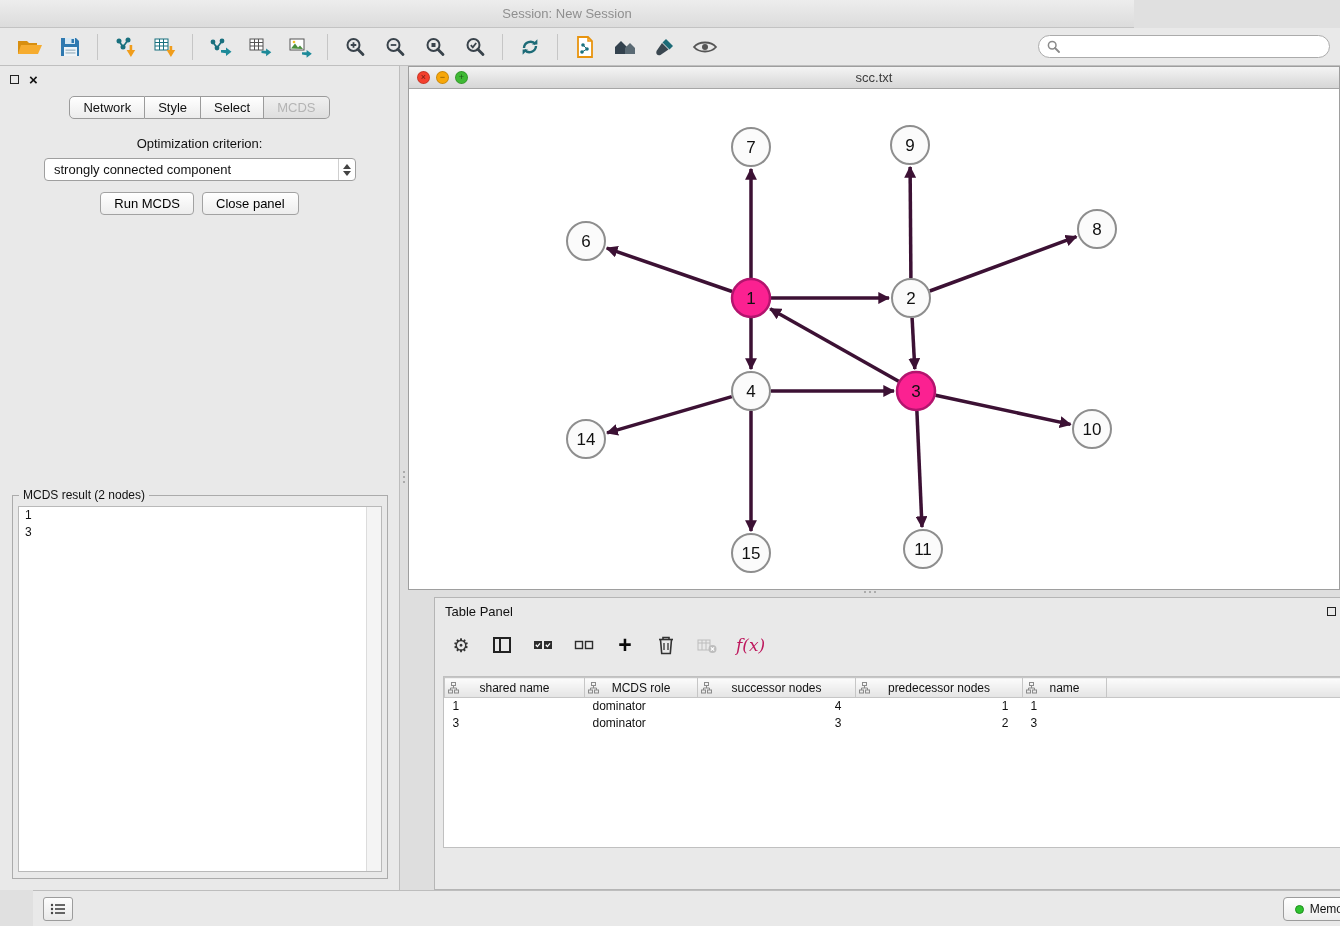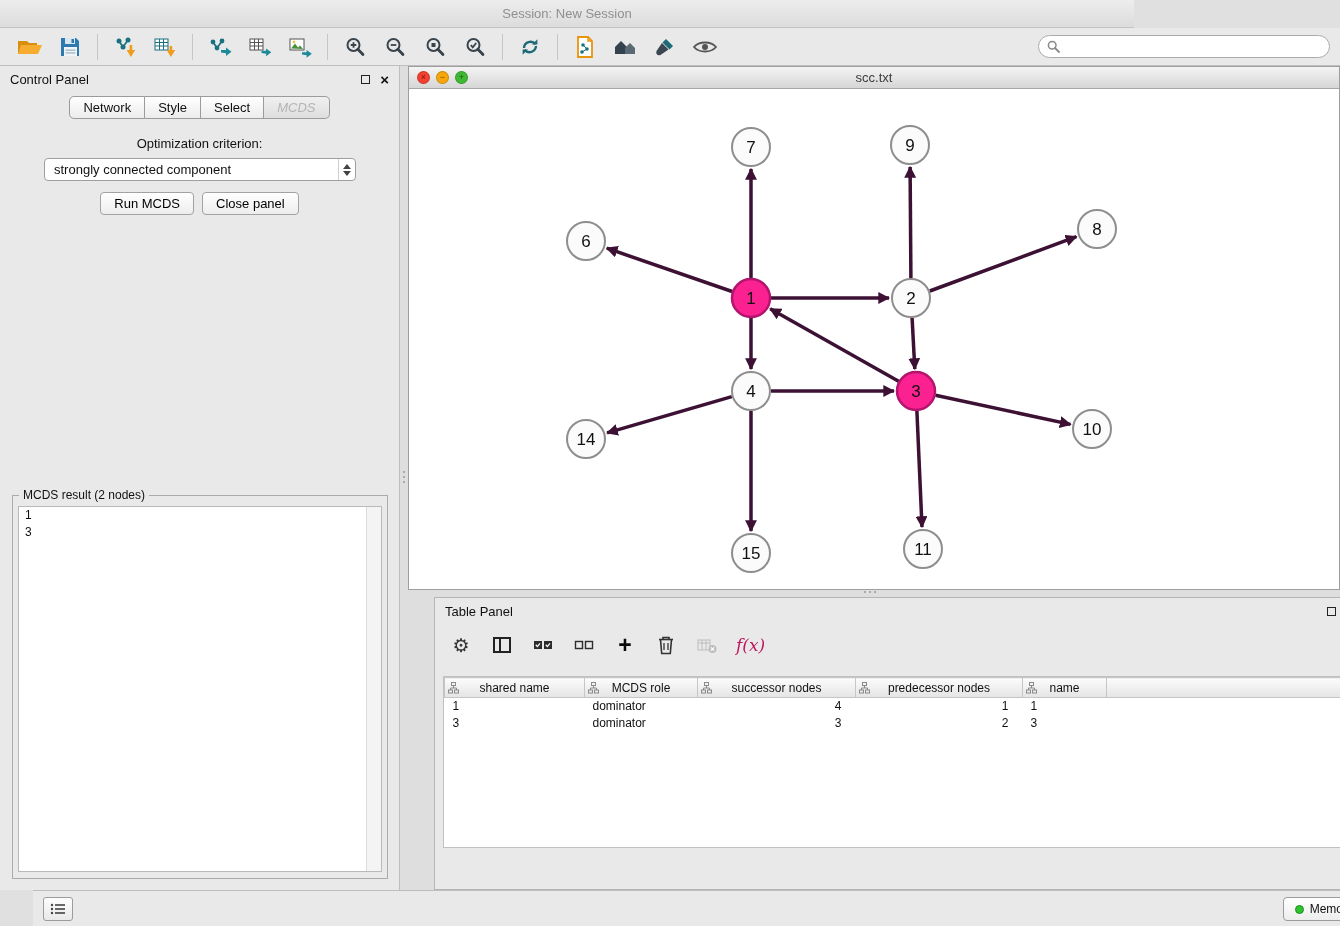--- a/index.html
+++ b/index.html
@@ -29,21 +29,21 @@
   .panel-header { height:26px; display:flex; align-items:center; padding:0 10px; font-size:13px; }
   .panel-header .ph-title { flex:1; }
   .float-box { width:9px; height:9px; border:1.5px solid #222; margin-right:10px; display:inline-block; }
   .close-x { font-weight:bold; font-size:15px; color:#111; line-height:1; }
   .tabs-row { display:flex; justify-content:center; }
   .cp-tabs { position:absolute; top:30px; left:0; right:0; }
   .tab { font-size:13px; padding:3px 13px; background:linear-gradient(#ffffff,#ececec);
     border:1px solid #9b9b9b; border-left:none; white-space:nowrap; }
   .tab:first-child { border-left:1px solid #9b9b9b; border-radius:5px 0 0 5px; }
   .tab:last-child { border-radius:0 5px 5px 0; }
-  .tab.active { color:#b4b4b4; background:linear-gradient(#f0f0f0,#dedede);font-style:italic; }
+  .tab.active { color:#b4b4b4; background:linear-gradient(#f0f0f0,#dedede); }
   .cp-label { position:absolute; top:70px; left:0; width:100%; text-align:center; font-size:13px; }
   .cp-select { position:absolute; top:92px; left:44px; width:312px; height:23px; display:flex; align-items:center;
     background:#fff; border:1px solid #9f9f9f; border-radius:4px; font-size:13px; padding-left:9px; }
   .cp-select .value { flex:1; }
   .stepper { width:17px; align-self:stretch; display:flex; flex-direction:column; align-items:center;
     justify-content:center; gap:2px; border-left:1px solid #cfcfcf; }
   .tri-up { width:0; height:0; border-left:4px solid transparent; border-right:4px solid transparent; border-bottom:5px solid #444; }
   .tri-down { width:0; height:0; border-left:4px solid transparent; border-right:4px solid transparent; border-top:5px solid #444; }
   .cp-buttons { position:absolute; top:126px; left:0; width:100%; display:flex; justify-content:center; gap:8px; }
   .btn { font-size:13px; padding:3px 13px; background:linear-gradient(#ffffff,#ededed);
@@ -241,21 +241,20 @@
         <line x1="8" y1="8" x2="12" y2="12" stroke="#8a8a8a" stroke-width="1.8" stroke-linecap="round"></line>
       </svg>
       <input type="text" placeholder="" style="">
     </div>
   </div>
 
   <div class="workspace">
 
     <div class="control-panel">
       <div class="panel-header">
-        <span class="ph-title">Control Panel</span>
         <span class="float-box"></span>
         <span class="close-x">×</span>
       </div>
       <div class="tabs-row cp-tabs">
           <div class="tab">Network</div>
           <div class="tab">Style</div>
           <div class="tab">Select</div>
           <div class="tab active">MCDS</div>
         </div>
       <div class="cp-label">Optimization criterion:</div>

